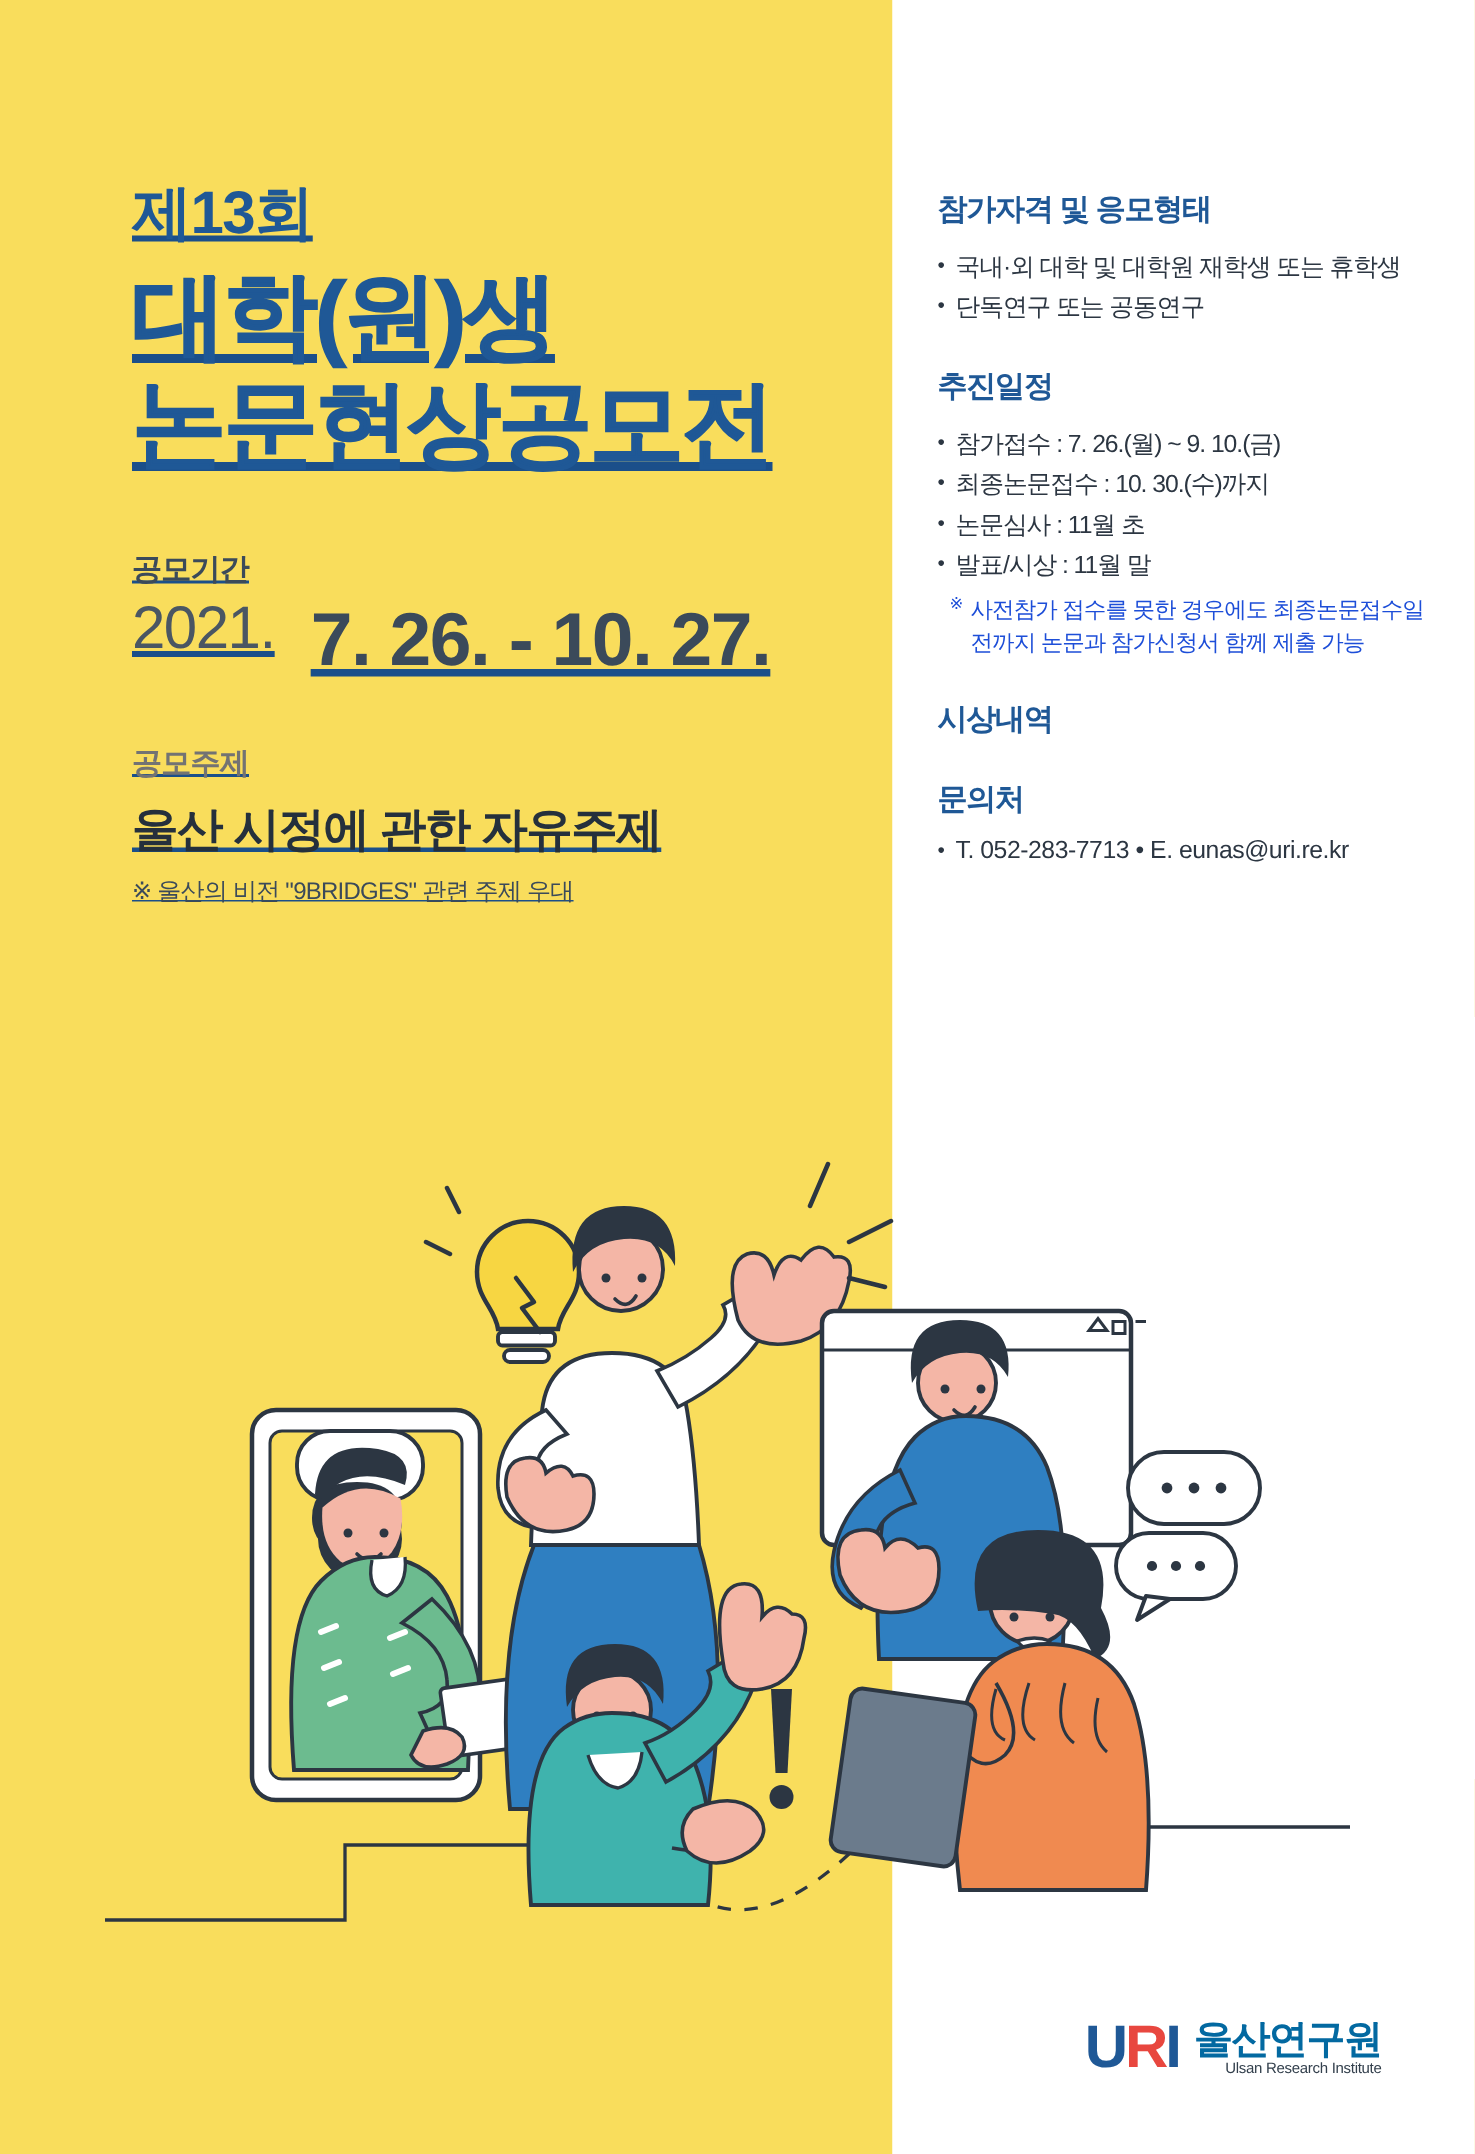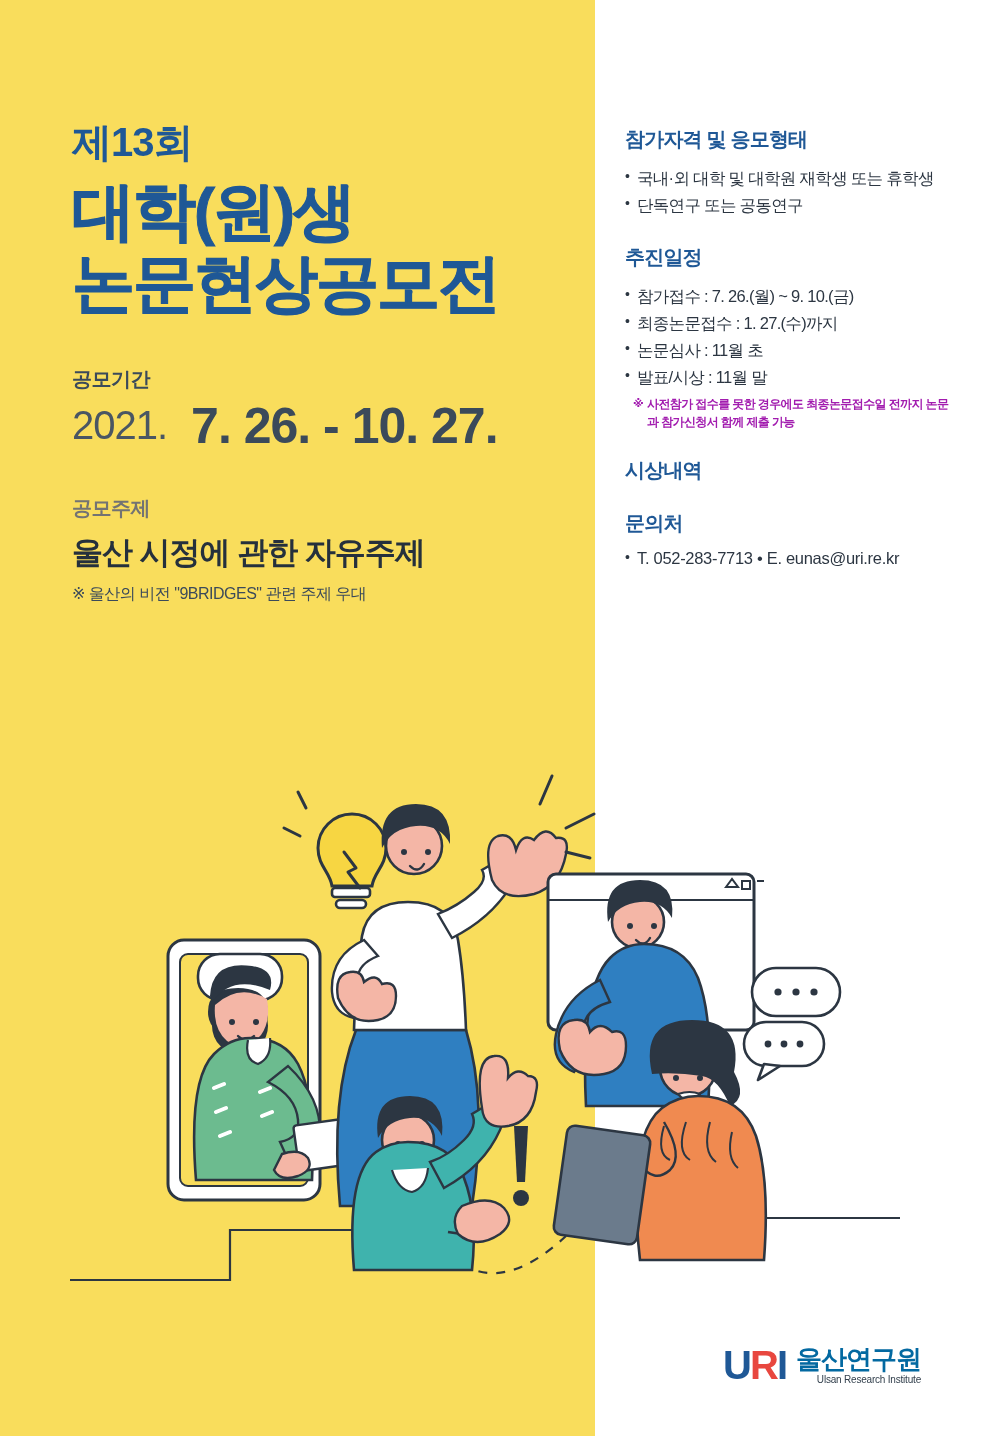--- a/index.html
+++ b/index.html
@@ -22,23 +22,24 @@
     background: #f9dd5c;
   }
   .bg-white {
     position: absolute; left: 595px; top: 0;
     width: 388px; height: 1436px;
     background: #ffffff;
   }
   
   .left-col {
     position: absolute;
-    left: 72px; top: 120px;
+    left: 88px; top: 120px;
     width: 500px;
     color: #1b4f8a;
+    text-decoration: underline;
   }
   .edition {
     font-size: 40px;
     font-weight: 700;
     letter-spacing: -1px;
     color: #1f5896;
     line-height: 1.1;
   }
   .title-main {
     margin-top: 12px;
@@ -52,21 +53,21 @@
   .label-small {
     margin-top: 46px;
     font-size: 20px;
     font-weight: 600;
     color: #3b4a5a;
     letter-spacing: -0.5px;
   }
   .period-line {
     margin-top: 4px;
     display: flex;
-    align-items: center;
+    align-items: flex-start;
     color: #3b4a5a;
     letter-spacing: -1px;
   }
   .period-year {
     font-size: 40px;
     font-weight: 400;
     color: #4a5663;
   }
   .period-dates {
     font-size: 50px;
@@ -119,28 +120,27 @@
     position: relative;
   }
   .sec li::before {
     content: "•";
     position: absolute;
     left: 0; top: 0;
     font-size: 14px;
     color: #2c3642;
   }
   .note {
-    font-size: 12px;
+    font-size: 15px;
     line-height: 1.45;
-    color: #a21caf;
+    color: #1d4ed8;
     letter-spacing: -0.6px;
     margin-top: 6px;
     padding-left: 22px;
     position: relative;
-    font-weight: bold;
   }
   .note::before {
     content: "※";
     position: absolute;
     left: 8px; top: 0;
     font-size: 11px;
   }
   .contact-line {
     font-size: 16.5px;
     color: #2c3642;
@@ -225,21 +225,21 @@
       <ul>
         <li>국내·외 대학 및 대학원 재학생 또는 휴학생</li>
         <li>단독연구 또는 공동연구</li>
       </ul>
     </div>
 
     <div class="sec">
       <h3>추진일정</h3>
       <ul>
         <li>참가접수 : 7. 26.(월) ~ 9. 10.(금)</li>
-        <li>최종논문접수 : 1. 27.(수)까지</li>
+        <li>최종논문접수 : 10. 30.(수)까지</li>
         <li>논문심사 : 11월 초</li>
         <li>발표/시상 : 11월 말</li>
       </ul>
       <div class="note">사전참가 접수를 못한 경우에도 최종논문접수일 전까지 논문과 참가신청서 함께 제출 가능</div>
     </div>
 
     <div class="sec">
       <h3>시상내역</h3>
     </div>
 

